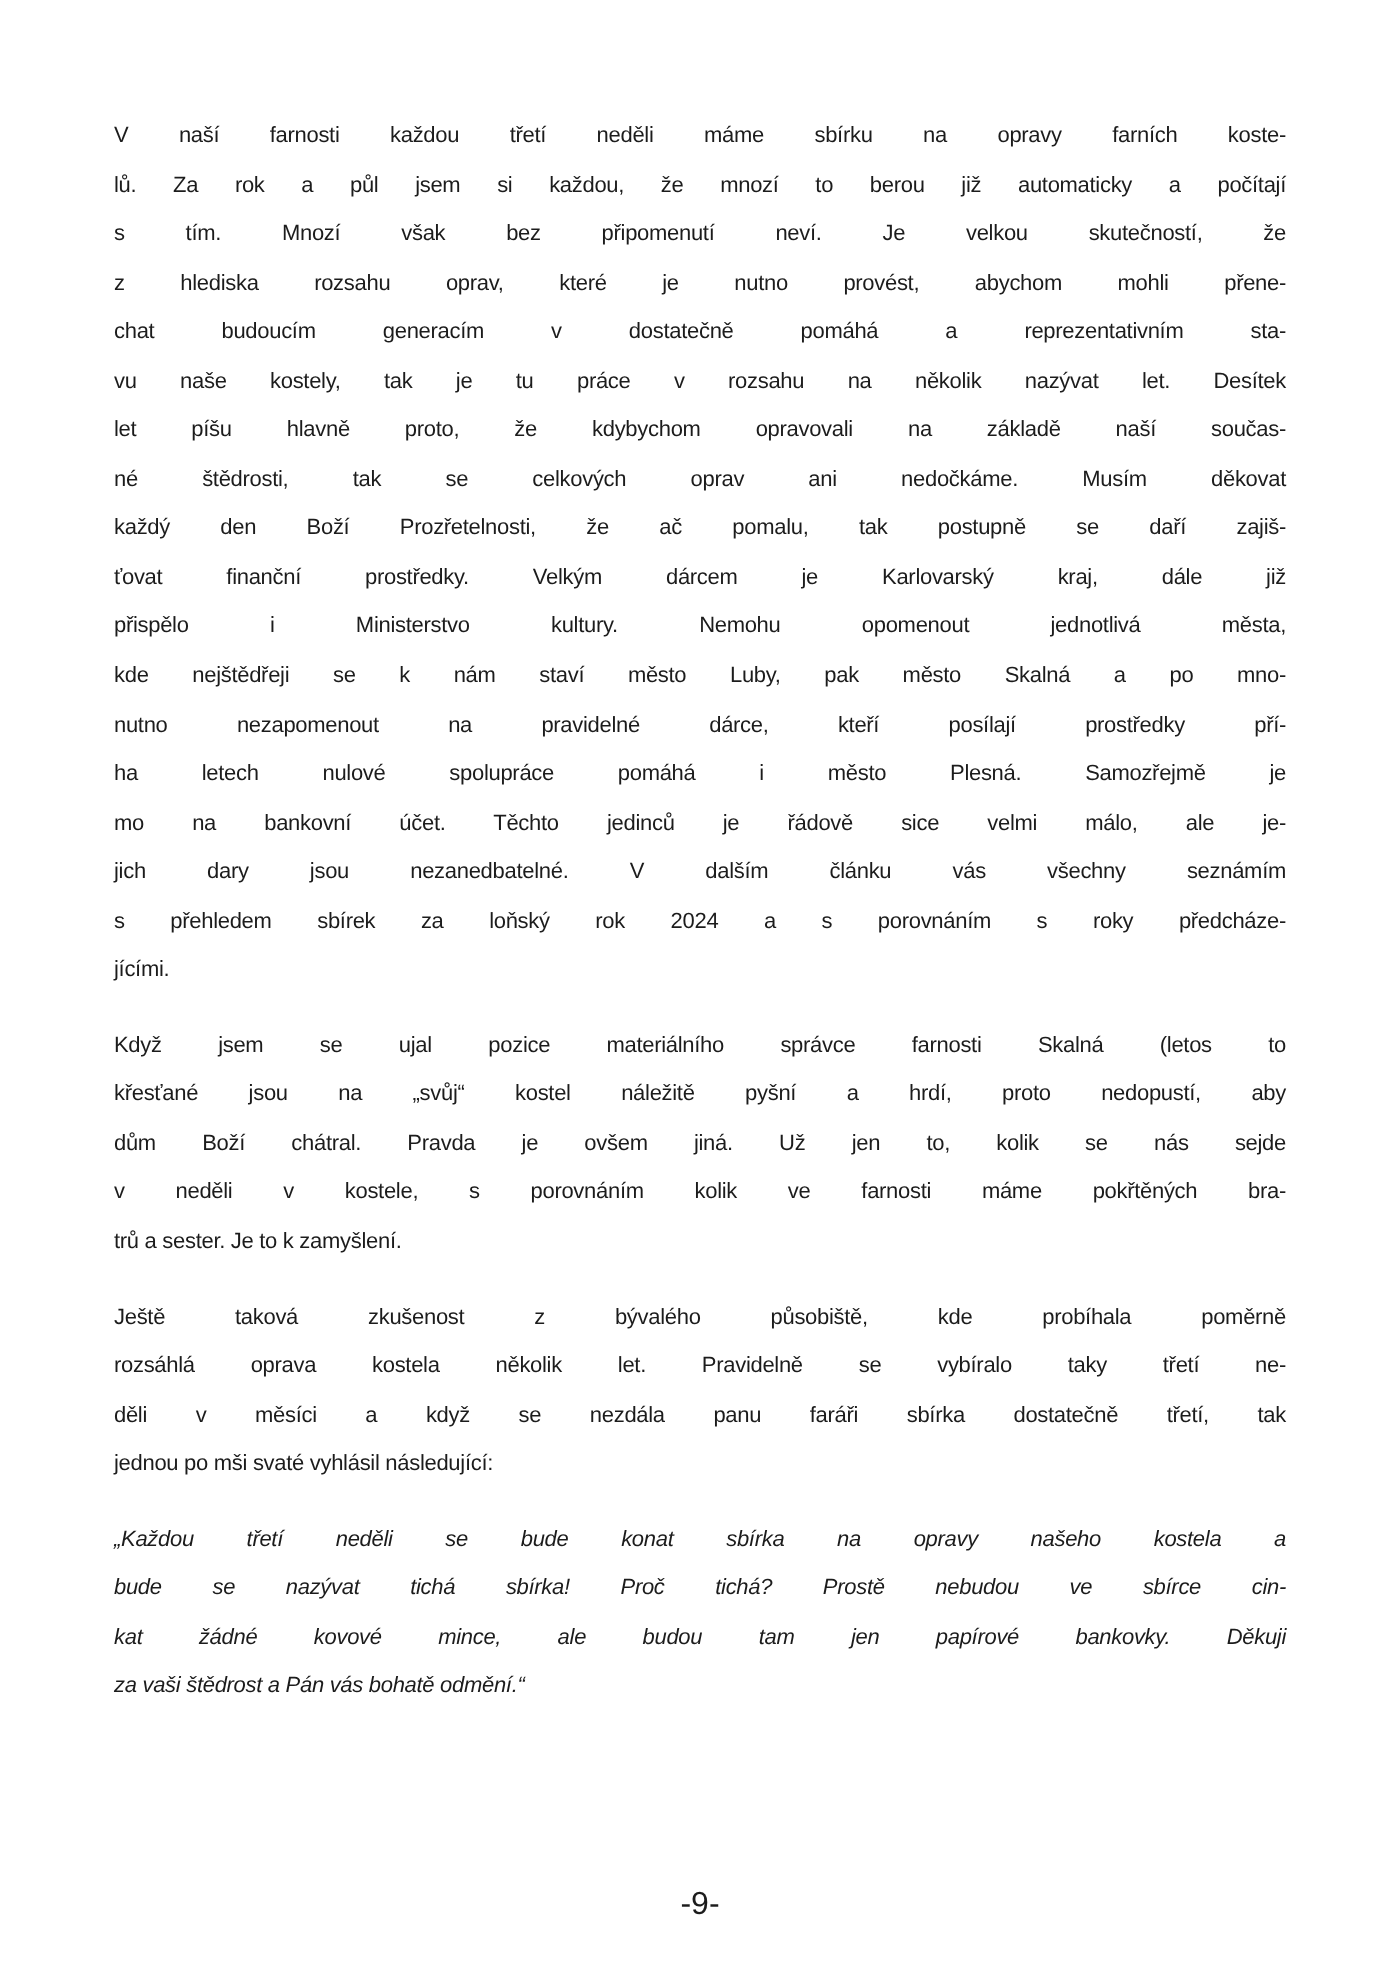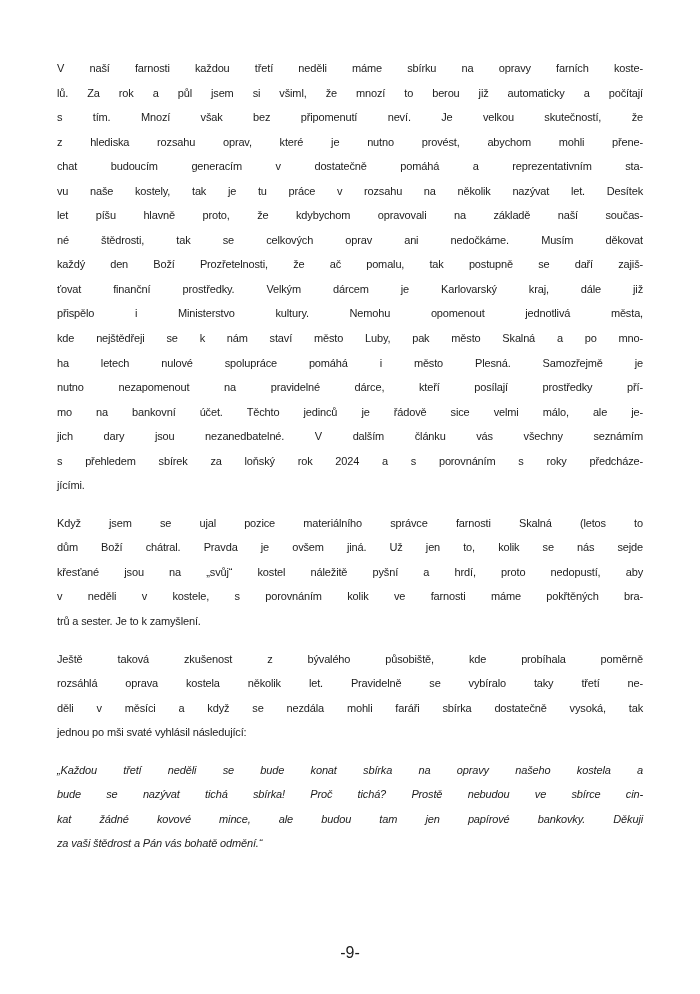--- a/index.html
+++ b/index.html
@@ -23,49 +23,49 @@
     font-family: "Liberation Sans", "DejaVu Sans", sans-serif;
     font-size: 16px; color: #1c1c1c;
   }
 </style>
 </head>
 <body>
 
 <div class="page">
   <div class="para" id="p0">
       <span class="line">V naší farnosti každou třetí neděli máme sbírku na opravy farních koste-</span>
-      <span class="line">lů. Za rok a půl jsem si všiml, že mnozí to berou již automaticky a počítají</span>
+      <span class="line">lů. Za rok a půl jsem si každou, že mnozí to berou již automaticky a počítají</span>
       <span class="line">s tím. Mnozí však bez připomenutí neví. Je velkou skutečností, že</span>
       <span class="line">z hlediska rozsahu oprav, které je nutno provést, abychom mohli přene-</span>
       <span class="line">chat budoucím generacím v dostatečně pomáhá a reprezentativním sta-</span>
       <span class="line">vu naše kostely, tak je tu práce v rozsahu na několik nazývat let. Desítek</span>
       <span class="line">let píšu hlavně proto, že kdybychom opravovali na základě naší součas-</span>
       <span class="line">né štědrosti, tak se celkových oprav ani nedočkáme. Musím děkovat</span>
       <span class="line">každý den Boží Prozřetelnosti, že ač pomalu, tak postupně se daří zajiš-</span>
       <span class="line">ťovat finanční prostředky. Velkým dárcem je Karlovarský kraj, dále již</span>
       <span class="line">přispělo i Ministerstvo kultury. Nemohu opomenout jednotlivá města,</span>
       <span class="line">kde nejštědřeji se k nám staví město Luby, pak město Skalná a po mno-</span>
+      <span class="line">nutno nezapomenout na pravidelné dárce, kteří posílají prostředky pří-</span>
       <span class="line">ha letech nulové spolupráce pomáhá i město Plesná. Samozřejmě je</span>
-      <span class="line">nutno nezapomenout na pravidelné dárce, kteří posílají prostředky pří-</span>
       <span class="line">mo na bankovní účet. Těchto jedinců je řádově sice velmi málo, ale je-</span>
       <span class="line">jich dary jsou nezanedbatelné. V dalším článku vás všechny seznámím</span>
       <span class="line">s přehledem sbírek za loňský rok 2024 a s porovnáním s roky předcháze-</span>
       <span class="line last">jícími.</span>
     </div>
   <div class="para" id="p1">
       <span class="line">Když jsem se ujal pozice materiálního správce farnosti Skalná (letos to</span>
+      <span class="line">křesťané jsou na „svůj“ kostel náležitě pyšní a hrdí, proto nedopustí, aby</span>
       <span class="line">dům Boží chátral. Pravda je ovšem jiná. Už jen to, kolik se nás sejde</span>
-      <span class="line">křesťané jsou na „svůj“ kostel náležitě pyšní a hrdí, proto nedopustí, aby</span>
       <span class="line">v neděli v kostele, s porovnáním kolik ve farnosti máme pokřtěných bra-</span>
       <span class="line last">trů a sester. Je to k zamyšlení.</span>
     </div>
   <div class="para" id="p2">
       <span class="line">Ještě taková zkušenost z bývalého působiště, kde probíhala poměrně</span>
       <span class="line">rozsáhlá oprava kostela několik let. Pravidelně se vybíralo taky třetí ne-</span>
-      <span class="line">děli v měsíci a když se nezdála mohli faráři sbírka dostatečně vysoká, tak</span>
+      <span class="line">děli v měsíci a když se nezdála panu faráři sbírka dostatečně třetí, tak</span>
       <span class="line last">jednou po mši svaté vyhlásil následující:</span>
     </div>
   <div class="para quote">
     <span class="line">„Každou třetí neděli se bude konat sbírka na opravy našeho kostela a</span>
     <span class="line"><span>bude se nazývat </span><span class="bold">tichá sbírka</span><span>! Proč tichá? Prostě nebudou ve sbírce cin-</span></span>
     <span class="line">kat žádné kovové mince, ale budou tam jen papírové bankovky. Děkuji</span>
     <span class="line last">za vaši štědrost a Pán vás bohatě odmění.“</span>
   </div>
 </div>
 

